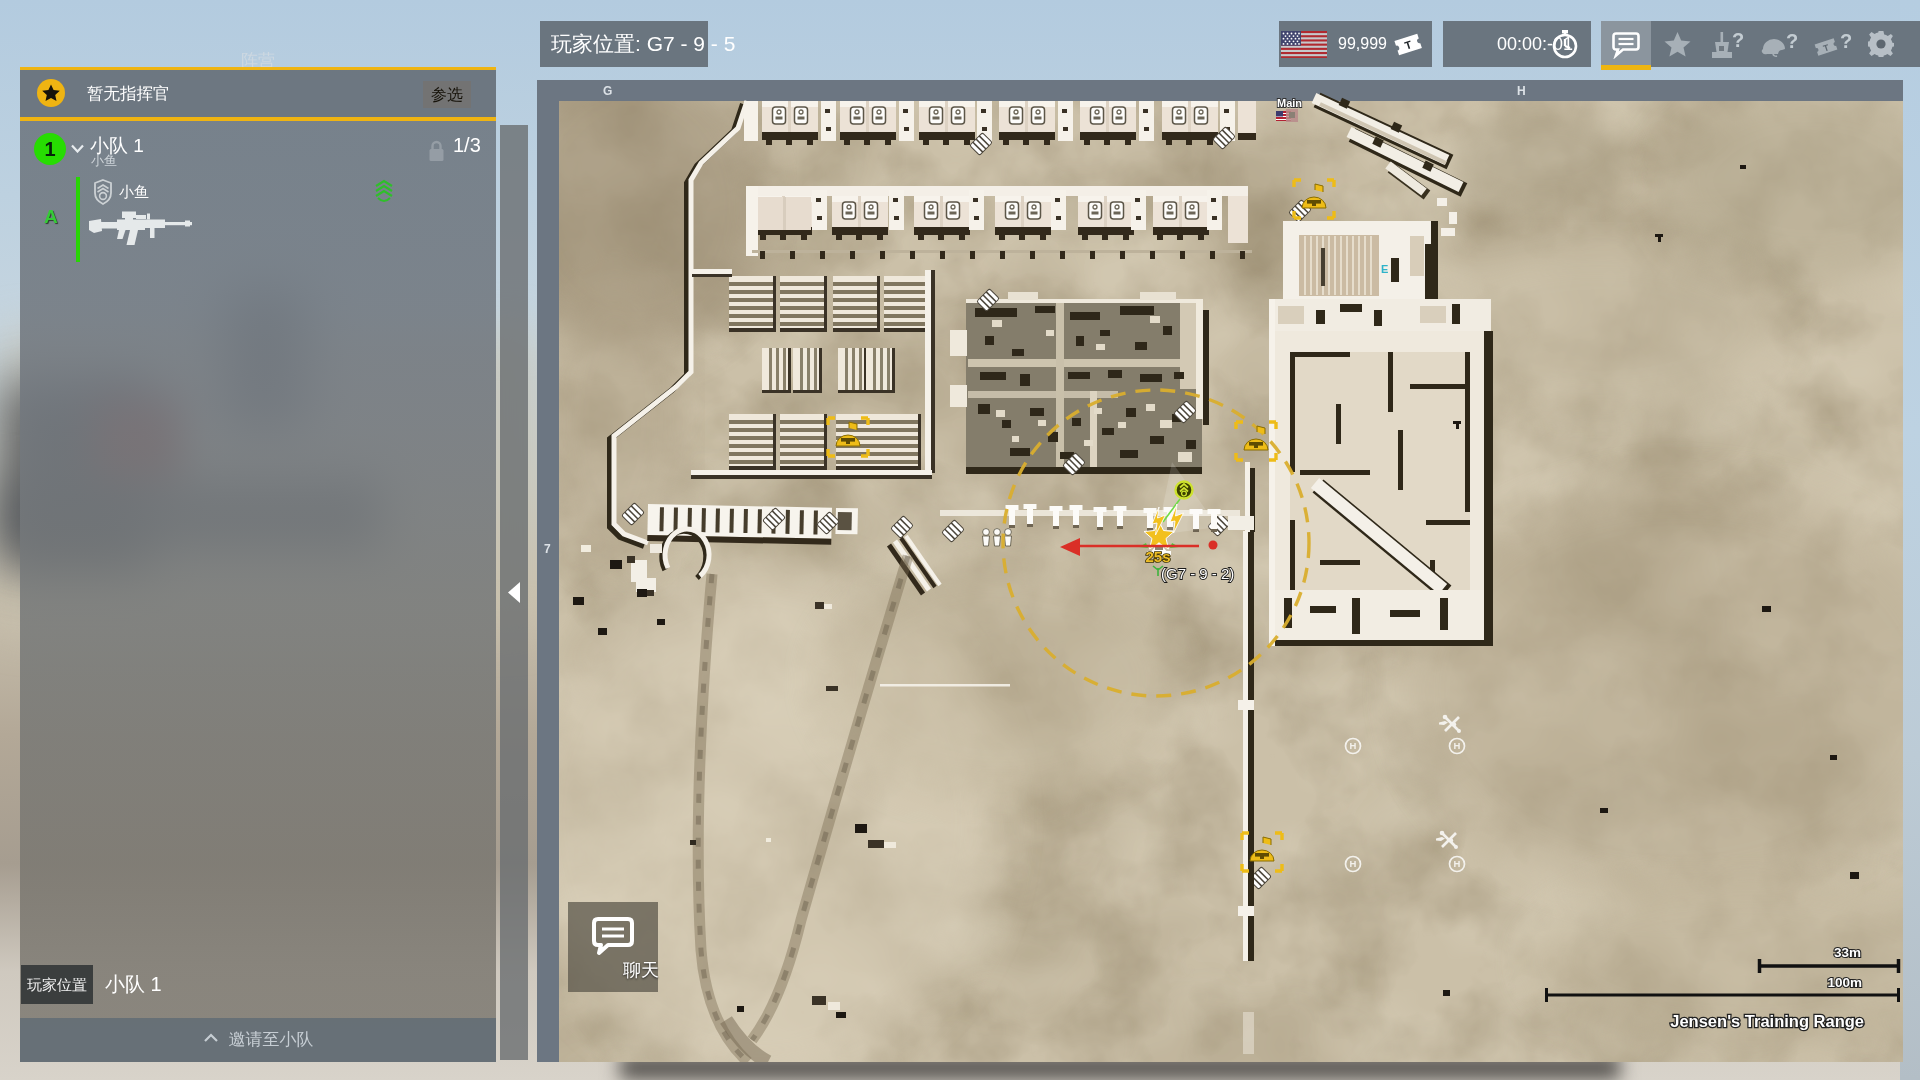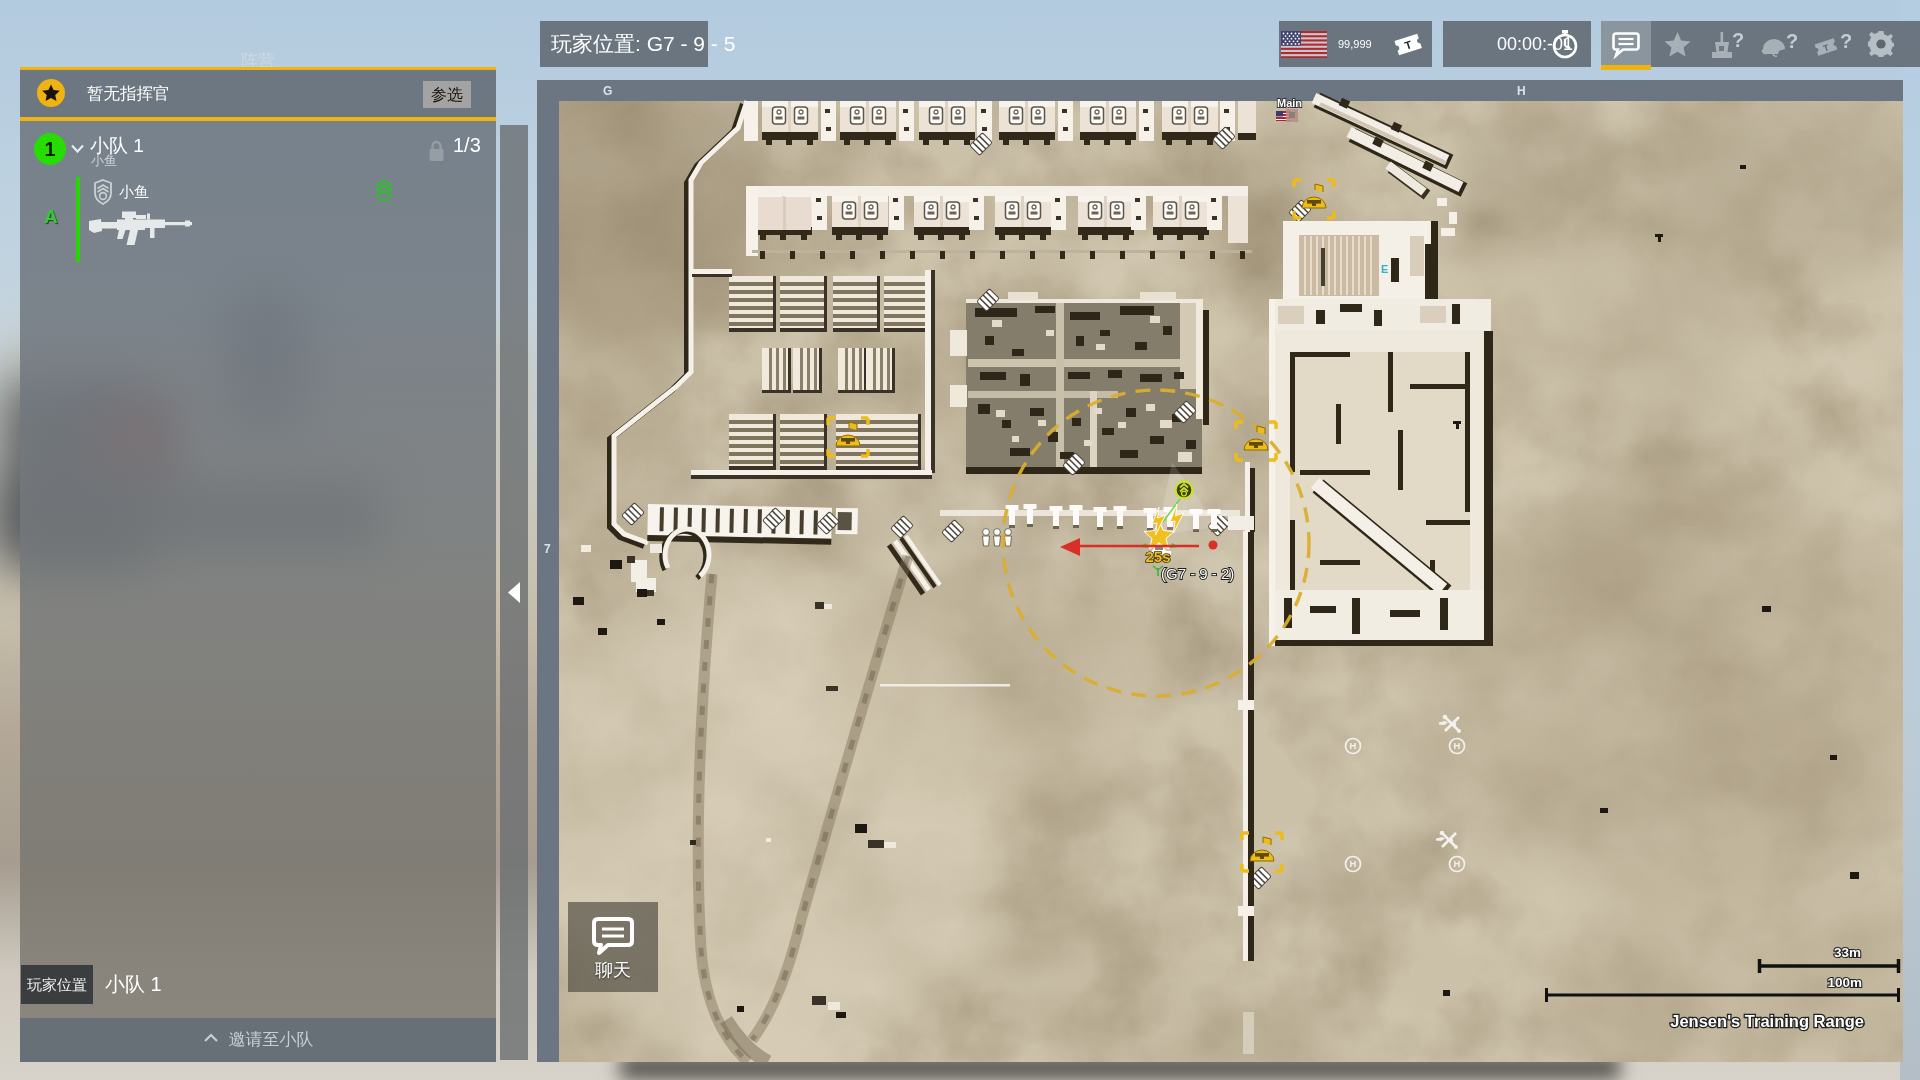--- a/index.html
+++ b/index.html
@@ -653,21 +653,21 @@
 </svg>
 </div>
 
 <div class="abs" style="left:568px;top:902px;width:90px;height:90px;background:rgba(88,83,72,0.72);"></div>
 
 <svg class="abs" style="left:591px;top:916px;" width="44" height="42" viewBox="0 0 44 42">
   <path d="M 7,3 H 37 Q 41,3 41,7 V 25 Q 41,29 37,29 H 17 L 8,37 L 10,29 H 7 Q 3,29 3,25 V 7 Q 3,3 7,3 Z" fill="none" stroke="#ffffff" stroke-width="4" stroke-linejoin="round"></path>
   <line x1="11" y1="13" x2="33" y2="13" stroke="#fff" stroke-width="3"></line>
   <line x1="11" y1="20" x2="33" y2="20" stroke="#fff" stroke-width="3"></line>
 </svg>
-<div class="abs" style="left:568px;top:958px;width:90px;text-align:center;font-size:18px;color:#fff;text-shadow:0 1px 2px #222;">聊天</div>
+<div class="abs" style="left:596px;top:958px;width:90px;text-align:center;font-size:18px;color:#fff;text-shadow:0 1px 2px #222;">聊天</div>
 
 <div class="uibox" style="left:540px;top:21px;width:168px;height:46px;"></div>
 <div class="abs" style="left:551px;top:21px;height:46px;line-height:46px;color:#fff;font-size:21px;text-align:center;">玩家位置: G7 - 9 - 5</div>
 
 <div class="uibox" style="left:1279px;top:21px;width:153px;height:46px;"></div>
 
 <svg class="abs" style="left:1281px;top:31px;" width="46" height="27" viewBox="0 0 46 27">
   <rect width="46" height="27" fill="#c5c9cc"></rect>
   <g fill="#b02a30">
     <rect y="0" width="46" height="2.1"></rect>
@@ -699,21 +699,21 @@
         <circle cx="12.5" cy="10.3" r="0.9"></circle>
         <circle cx="16.5" cy="10.3" r="0.9"></circle>
     <circle cx="2.5" cy="12.9" r="0.9"></circle>
         <circle cx="6.5" cy="12.9" r="0.9"></circle>
         <circle cx="10.5" cy="12.9" r="0.9"></circle>
         <circle cx="14.5" cy="12.9" r="0.9"></circle>
         <circle cx="18" cy="12.9" r="0.9"></circle>
   </g>
 </svg>
 
-<div class="abs" style="left:1338px;top:21px;height:46px;line-height:46px;font-size:11px;color:#fff;">99,999</div>
+<div class="abs" style="left:1338px;top:21px;height:46px;line-height:46px;font-size:16px;color:#fff;">99,999</div>
 
 <svg class="abs" style="left:1392px;top:29px;" width="32" height="30" viewBox="0 0 32 30">
   <g transform="rotate(-18 16 15)">
     <path d="M 4,8 H 28 V 13 a 2.5,2.5 0 0 0 0,5 V 23 H 4 V 18 a 2.5,2.5 0 0 0 0,-5 Z" fill="#fff"></path>
     <text x="16" y="20" text-anchor="middle" font-size="11" font-weight="bold" fill="#23282c" font-family="Liberation Sans">T</text>
   </g>
 </svg>
 
 <div class="uibox" style="left:1443px;top:21px;width:148px;height:46px;"></div>
 <div class="abs" style="left:1457px;top:21px;height:46px;line-height:46px;font-size:18px;color:#fff;margin-left:40px;">00:00:-01</div>
@@ -778,21 +778,21 @@
 
 <div class="abs" style="left:20px;top:70px;width:476px;height:47px;background:rgba(104,114,123,0.95);"></div>
 
 <svg class="abs" style="left:37px;top:79px;" width="28" height="28" viewBox="0 0 28 28">
   <circle cx="14" cy="14" r="14" fill="#efb412"></circle>
   <polygon points="14,5.5 16.6,11.1 22.8,11.7 18.2,15.9 19.5,22 14,18.9 8.5,22 9.8,15.9 5.2,11.7 11.4,11.1" fill="#17130a"></polygon>
 </svg>
 
 <div class="abs" style="left:87px;top:70px;height:47px;line-height:47px;font-size:16.5px;color:#fff;">暂无指挥官</div>
 
-<div class="abs" style="left:423px;top:81px;width:48px;height:27px;background:#a3a3a3;color:#17130a;font-size:16px;text-align:center;line-height:27px;">参选</div>
+<div class="abs" style="left:423px;top:81px;width:48px;height:27px;background:#737373;color:#17130a;font-size:16px;text-align:center;line-height:27px;">参选</div>
 
 <div class="abs" style="left:20px;top:117px;width:476px;height:4px;background:#efb412;"></div>
 
 <div class="abs" style="left:20px;top:121px;width:476px;height:897px;
   background:linear-gradient(180deg,rgba(110,119,128,0.88) 0%,rgba(114,120,127,0.87) 30%,rgba(118,120,119,0.85) 60%,rgba(122,119,112,0.84) 85%,rgba(124,120,112,0.84) 100%);"></div>
 
 <div class="abs" style="left:34px;top:133px;width:32px;height:32px;border-radius:50%;background:#27dc02;color:#06230a;font-size:20px;font-weight:bold;text-align:center;line-height:32px;">1</div>
 
 <svg class="abs" style="left:71px;top:144px;" width="13" height="9" viewBox="0 0 13 9">
   <path d="M 1,1.5 L 6.5,7.5 L 12,1.5" fill="none" stroke="#e8ecef" stroke-width="2.2"></path>

